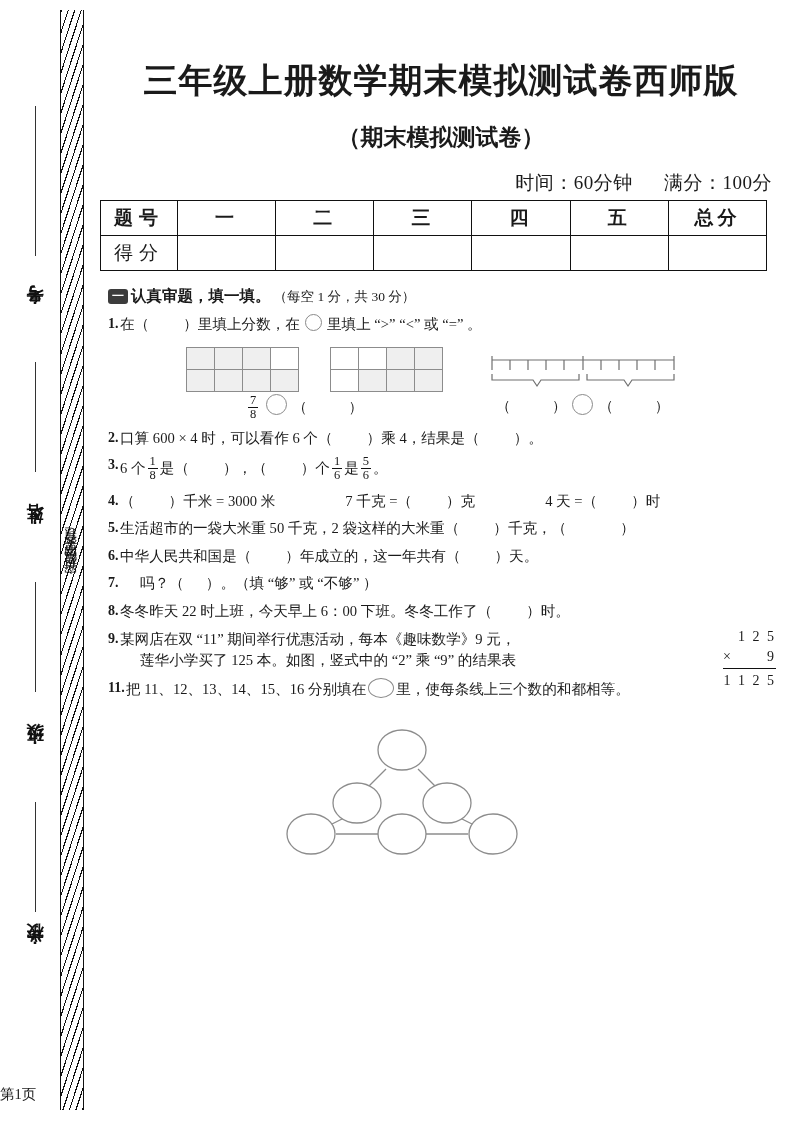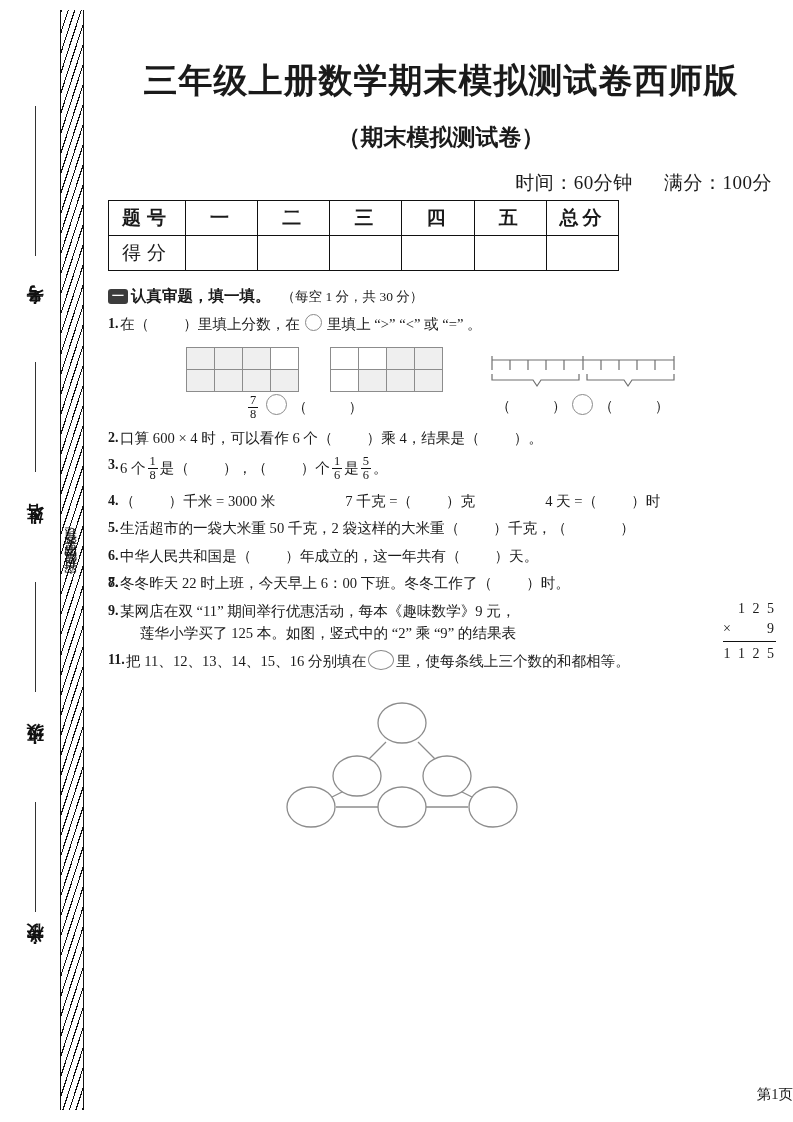--- a/index.html
+++ b/index.html
@@ -58,21 +58,21 @@
     text-align:center;font-size:23px;font-weight:bold;
   }
   .meta-line{
     position:absolute;left:96px;top:170px;width:676px;
     text-align:right;font-size:19px;letter-spacing:.5px;
   }
   .meta-line span{margin-left:26px;}
 
   
   .score-table{
-    position:absolute;left:108px;top:200px;width:511px;
+    position:absolute;left:100px;top:200px;width:667px;
     border-collapse:collapse;
     table-layout:fixed;
   }
   .score-table td{
     border:1.3px solid #111;
     height:32px;
     text-align:center;
     font-size:19px;
     font-weight:700;
     letter-spacing:4px;
@@ -86,21 +86,21 @@
 
   .sec-head{
     display:flex;align-items:baseline;gap:3px;
     font-size:15.5px;font-weight:700;margin-bottom:7px;
   }
   .sec-badge{
     display:inline-block;background:#3c3c3c;color:#fff;
     border-radius:3px;padding:0 4px;font-size:12px;line-height:15px;
     height:15px;font-weight:700;position:relative;top:-1px;
   }
-  .sec-note{font-weight:400;font-size:13.5px;margin-left:8px;}
+  .sec-note{font-weight:400;font-size:13.5px;}
 
   .q{
     font-size:14.6px;line-height:1.48;
     margin:0 0 6px 0;
     padding-left:12px;
     position:relative;
   }
   .qn{position:absolute;left:0;top:0;font-weight:700;font-size:14px;}
   .q-body{display:block;}
   .q-cont{display:block;padding-left:20px;}
@@ -144,21 +144,21 @@
     position:absolute;right:4px;top:0;
     font-size:14px;text-align:right;
     font-family:"Liberation Serif","DejaVu Serif",serif;
     letter-spacing:2px;
     line-height:1.45;
   }
   .vmul .rule{border-bottom:1.1px solid #111;padding-bottom:1px;}
 
   .tri-wrap{position:relative;height:152px;margin-top:4px;}
   .footer{
-    position:absolute;left:0;top:1085px;width:793px;text-align:right;
+    position:absolute;left:0;top:1085px;width:793px;text-align:left;
     font-size:14.5px;
   }
   .shape{font-size:14px;letter-spacing:1px;}
 </style>
 </head>
 <body>
 
 <div class="page">
 
   <div class="seal-col">
@@ -314,20 +314,21 @@
       <span class="q-body"><span>生活超市的一袋大米重 50 千克，2 袋这样的大米重（</span><span class="sp"></span><span>）千克，（</span><span class="sp-l"></span><span>）</span></span>
     </div>
 
     <div class="q">
       <span class="qn">6.</span>
       <span class="q-body"><span>中华人民共和国是（</span><span class="sp"></span><span>）年成立的，这一年共有（</span><span class="sp"></span><span>）天。</span></span>
     </div>
 
     <div class="q">
       <span class="qn">7.</span>
+      <span class="q-cont"><span>吗？（</span><span class="sp-s"></span><span>）。（填 “够” 或 “不够” ）</span></span>
     </div>
 
     <div class="q">
       <span class="qn">8.</span>
       <span class="q-body"><span>冬冬昨天 22 时上班，今天早上 6：00 下班。冬冬工作了（</span><span class="sp"></span><span>）时。</span></span>
     </div>
 
     <div class="q" style="position:relative;">
       <span class="qn">9.</span>
       <span class="q-body" style="width:500px;display:inline-block;">某网店在双 “11” 期间举行优惠活动，每本《趣味数学》9 元，</span>

